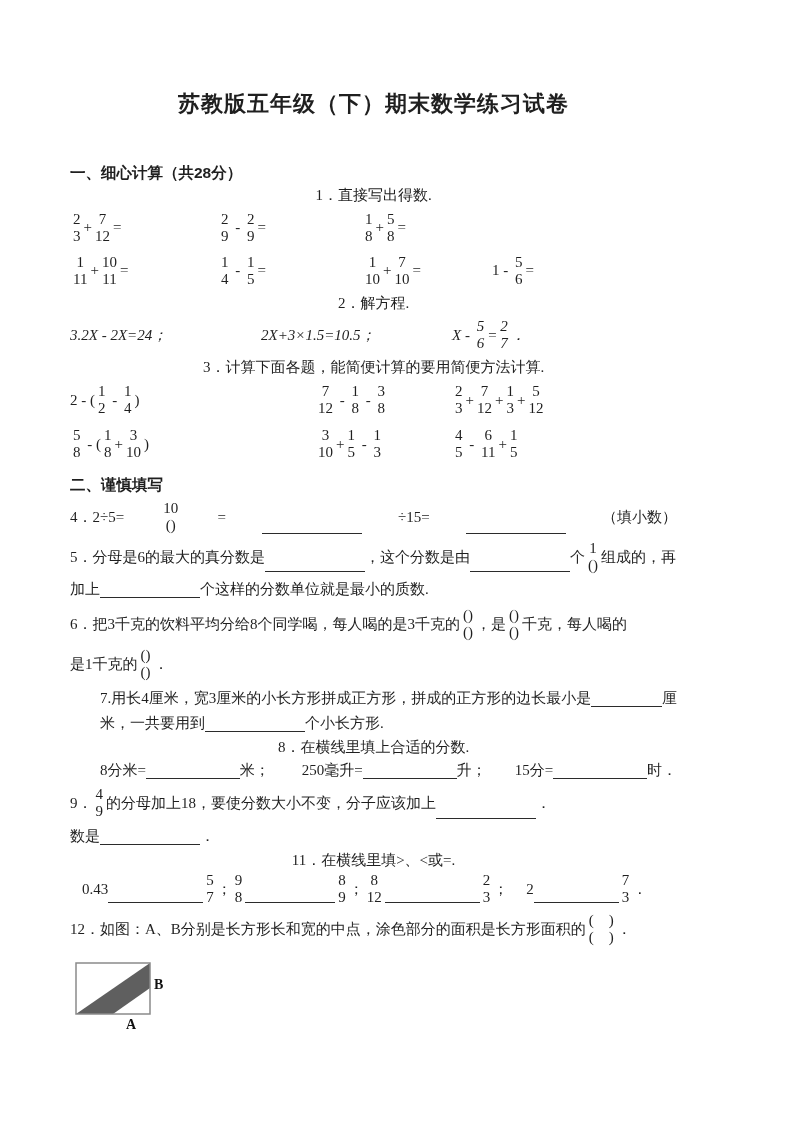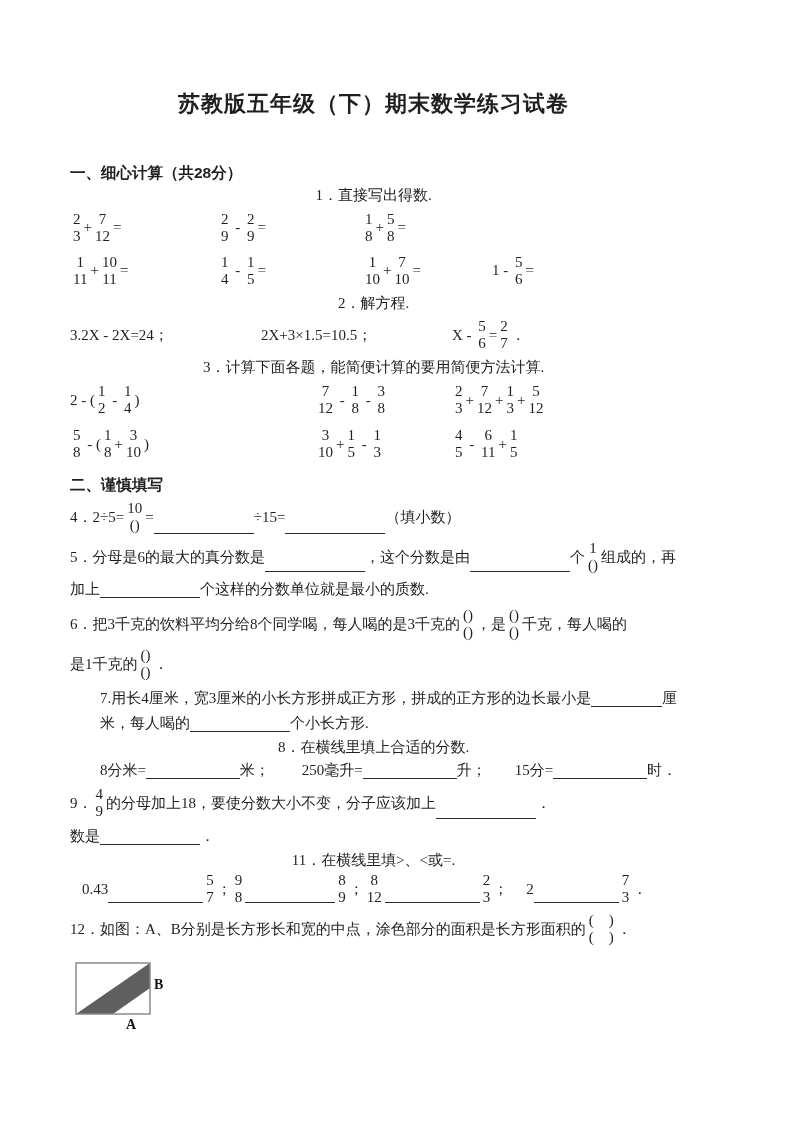--- a/index.html
+++ b/index.html
@@ -27,40 +27,40 @@
     margin-top:44px;
     font-family:"Liberation Sans","DejaVu Sans",sans-serif;
     font-weight:bold;
     font-size:15.5px;
     line-height:22px;
   }
   .sec-head.second{margin-top:8px;}
   .q-label{line-height:22px;text-align:center;}
   
   .grid4{display:grid;grid-template-columns:148px 144px 130px auto;}
-  .grid3a{display:grid;grid-template-columns:191px 191px auto;}
+  .grid3a{display:grid;grid-template-columns:191px 191px auto;font-style:italic;}
   .grid3b{display:grid;grid-template-columns:245px 137px auto;}
   .grid4 .expr{height:43px;}
   .grid3a .expr{height:42px;}
   .grid3b .expr{height:44px;}
   .expr{display:flex;align-items:center;white-space:pre;}
   .line{display:flex;align-items:center;white-space:pre;}
   .frac{
     display:inline-flex;flex-direction:column;align-items:center;
     line-height:1.12;margin:0 3px;text-align:center;
   }
   .frac span{white-space:pre;display:block;}
   .blank{
     display:inline-block;height:1px;
     border-bottom:1.2px solid #2b2b2b;
     align-self:flex-end;margin-bottom:4px;
   }
   .gap{display:inline-block;}
   
-  .h42{height:42px;}
+  .h42{height:42px;justify-content:space-between;}
   .h40{height:40px;}
   .h38{height:38px;}
   .h36{height:36px;margin-left:12px;}
   .h26{height:26px;}
   .h25{height:25px;margin-left:30px;}
   .mt2{margin-top:2px;}
   
   .figure-box{position:relative;width:120px;height:80px;margin-top:12px;margin-left:4px;}
   .figure-box svg{position:absolute;left:0;top:0;}
   .fig-label{
@@ -119,21 +119,21 @@
 
   <div class="line h42"><span class="txt">4．2÷5=</span><span class="frac"><span>10</span><span>()</span></span><span class="txt">=</span><span class="blank" style="width: 100px;"></span><span class="txt">÷15=</span><span class="blank" style="width: 100px;"></span><span class="txt">（填小数）</span></div>
 
   <div class="line h38"><span class="txt">5．分母是6的最大的真分数是</span><span class="blank" style="width: 100px;"></span><span class="txt">，这个分数是由</span><span class="blank" style="width: 100px;"></span><span class="txt">个</span><span class="frac"><span>1</span><span>()</span></span><span class="txt">组成的，再</span></div>
   <div class="line h26"><span class="txt">加上</span><span class="blank" style="width: 100px;"></span><span class="txt">个这样的分数单位就是最小的质数.</span></div>
 
   <div class="line h40 mt2"><span class="txt">6．把3千克的饮料平均分给8个同学喝，每人喝的是3千克的</span><span class="frac"><span>()</span><span>()</span></span><span class="txt">，是</span><span class="frac"><span>()</span><span>()</span></span><span class="txt">千克，每人喝的</span></div>
   <div class="line h40"><span class="txt">是1千克的</span><span class="frac"><span>()</span><span>()</span></span><span class="txt">．</span></div>
 
   <div class="line h25 mt2"><span class="txt">7.用长4厘米，宽3厘米的小长方形拼成正方形，拼成的正方形的边长最小是</span><span class="blank" style="width: 100px;"></span><span class="txt">厘</span></div>
-  <div class="line h25"><span class="txt">米，每人喝的</span><span class="blank" style="width: 100px;"></span><span class="txt">个小长方形.</span></div>
+  <div class="line h25"><span class="txt">米，一共要用到</span><span class="blank" style="width: 100px;"></span><span class="txt">个小长方形.</span></div>
 
   <div class="q-label">8．在横线里填上合适的分数.</div>
   <div class="line h25"><span class="txt">8分米=</span><span class="blank" style="width: 100px;"></span><span class="txt">米；</span><span class="gap" style="width: 34px;"></span><span class="txt">250毫升=</span><span class="blank" style="width: 100px;"></span><span class="txt">升；</span><span class="gap" style="width: 30px;"></span><span class="txt">15分=</span><span class="blank" style="width: 100px;"></span><span class="txt">时．</span></div>
 
   <div class="line h40"><span class="txt">9．</span><span class="frac"><span>4</span><span>9</span></span><span class="txt">的分母加上18，要使分数大小不变，分子应该加上</span><span class="blank" style="width: 100px;"></span><span class="txt">．</span></div>
 
   <div class="line h26"><span class="txt">数是</span><span class="blank" style="width: 100px;"></span><span class="txt">．</span></div>
 
   <div class="q-label">11．在横线里填&gt;、&lt;或=.</div>
   <div class="line h36"><span class="txt">0.43</span><span class="blank" style="width: 95px;"></span><span class="frac"><span>5</span><span>7</span></span><span class="txt">；</span><span class="frac"><span>9</span><span>8</span></span><span class="blank" style="width: 90px;"></span><span class="frac"><span>8</span><span>9</span></span><span class="txt">；</span><span class="frac"><span>8</span><span>12</span></span><span class="blank" style="width: 95px;"></span><span class="frac"><span>2</span><span>3</span></span><span class="txt">；</span><span class="gap" style="width: 18px;"></span><span class="txt">2</span><span class="blank" style="width: 85px;"></span><span class="frac"><span>7</span><span>3</span></span><span class="txt">．</span></div>

